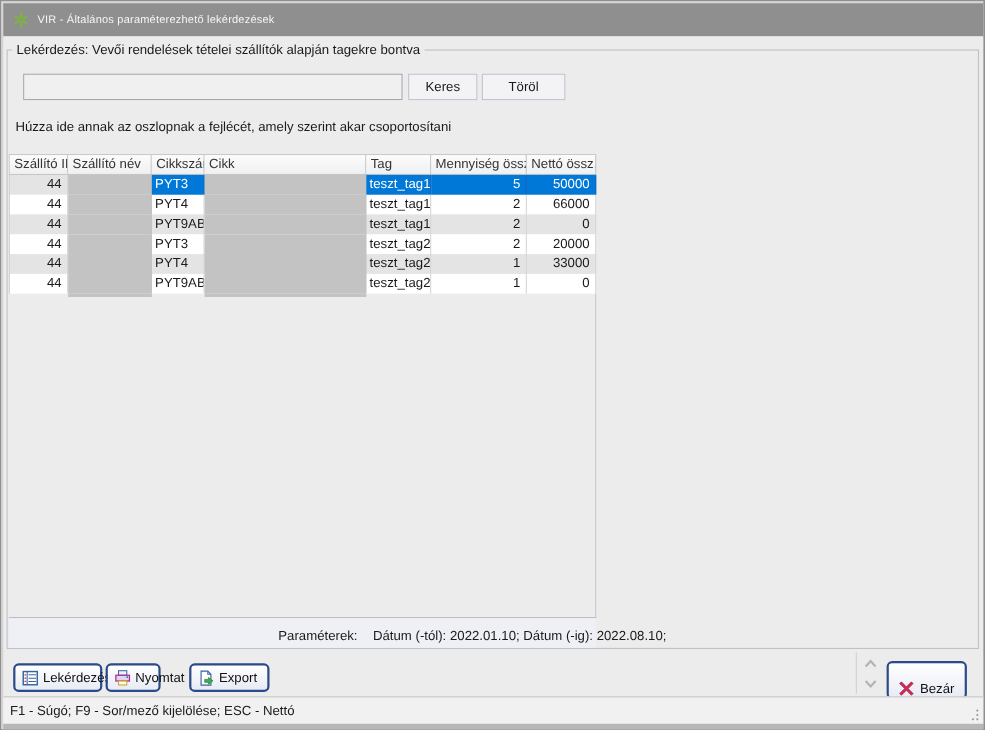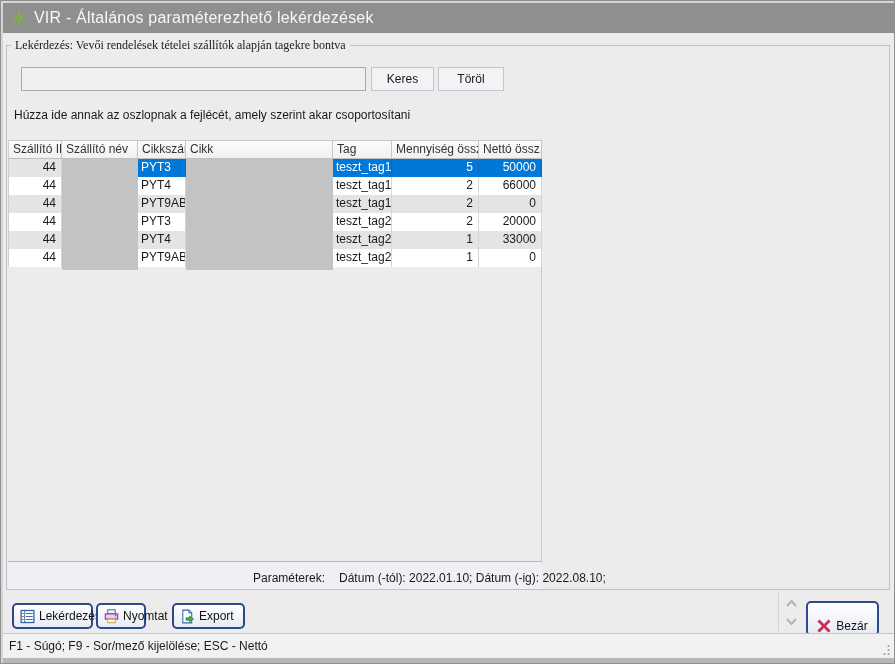--- a/index.html
+++ b/index.html
@@ -3,39 +3,39 @@
 <meta charset="utf-8">
 <style>
   html,body{margin:0;padding:0;background:#555;font-family:"Liberation Sans",sans-serif;}
   #screen{position:relative;width:895px;height:664px;background:#d5d5d5;border:1px solid #8f8f8f;
           box-sizing:border-box;overflow:hidden;font-size:12px;color:#1a1a1a;}
 
   
   .titlebar{position:absolute;left:2px;top:2px;width:891px;height:30px;background:#8f8f8f;
             display:flex;align-items:center;}
   .app-icon{margin-left:8px;width:16px;height:16px;display:inline-flex;}
-  .title-text{margin-left:7px;color:#f7f7f7;font-size:16px;letter-spacing:.2px;}
+  .title-text{margin-left:7px;color:#f7f7f7;font-size:10px;letter-spacing:.2px;}
   .client{position:absolute;left:2px;top:32px;width:891px;height:625px;background:#ececec;}
   .bottom-frame{position:absolute;left:2px;top:657px;width:891px;height:6px;background:#b7b7b7;}
 
   
   .groupbox{position:absolute;left:5px;top:44px;width:884px;height:545px;
             border:1px solid #c0c0c8;box-sizing:border-box;}
   .groupbox-caption{position:absolute;left:10px;top:37px;background:#ececec;padding:0 4px;
-                    height:14px;line-height:14px;font-family:Liberation Serif, serif;}
+                    height:14px;line-height:14px;}
 
   
   .search-input{position:absolute;left:20px;top:66px;width:345px;height:24px;box-sizing:border-box;
                 border:1px solid #a9a9b4;background:#f0f0f0;font:12px "Liberation Sans",sans-serif;
                 padding:0 4px;outline:none;color:#1a1a1a;}
   .flat-btn{position:absolute;top:66px;height:24px;box-sizing:border-box;background:#f3f3f6;
             border:1px solid #c4c4d0;font:12px "Liberation Sans",sans-serif;color:#1a1a1a;
             display:flex;align-items:center;justify-content:center;cursor:default;}
   .btn-keres{left:370px;width:63px;}
-  .btn-torol{left:437px;width:66px;}
+  .btn-torol{left:437px;width:76px;}
   .hint{position:absolute;left:13px;top:107px;color:#1a1a1a;}
 
   
   .grid{position:absolute;left:7px;top:139px;}
   .grid-header{display:flex;height:19px;box-sizing:border-box;border-top:1px solid #c9c9c9;
                border-bottom:1px solid #bfbfbf;border-left:1px solid #cfcfcf;}
   .hcell{box-sizing:border-box;height:17px;line-height:17px;padding-left:4px;
          background:linear-gradient(#fcfcfc,#f0f0f0);border-right:1px solid #c6c6c6;
          color:#333;white-space:nowrap;overflow:hidden;}
   .grid-rows{border-left:1px solid #cfcfcf;}

